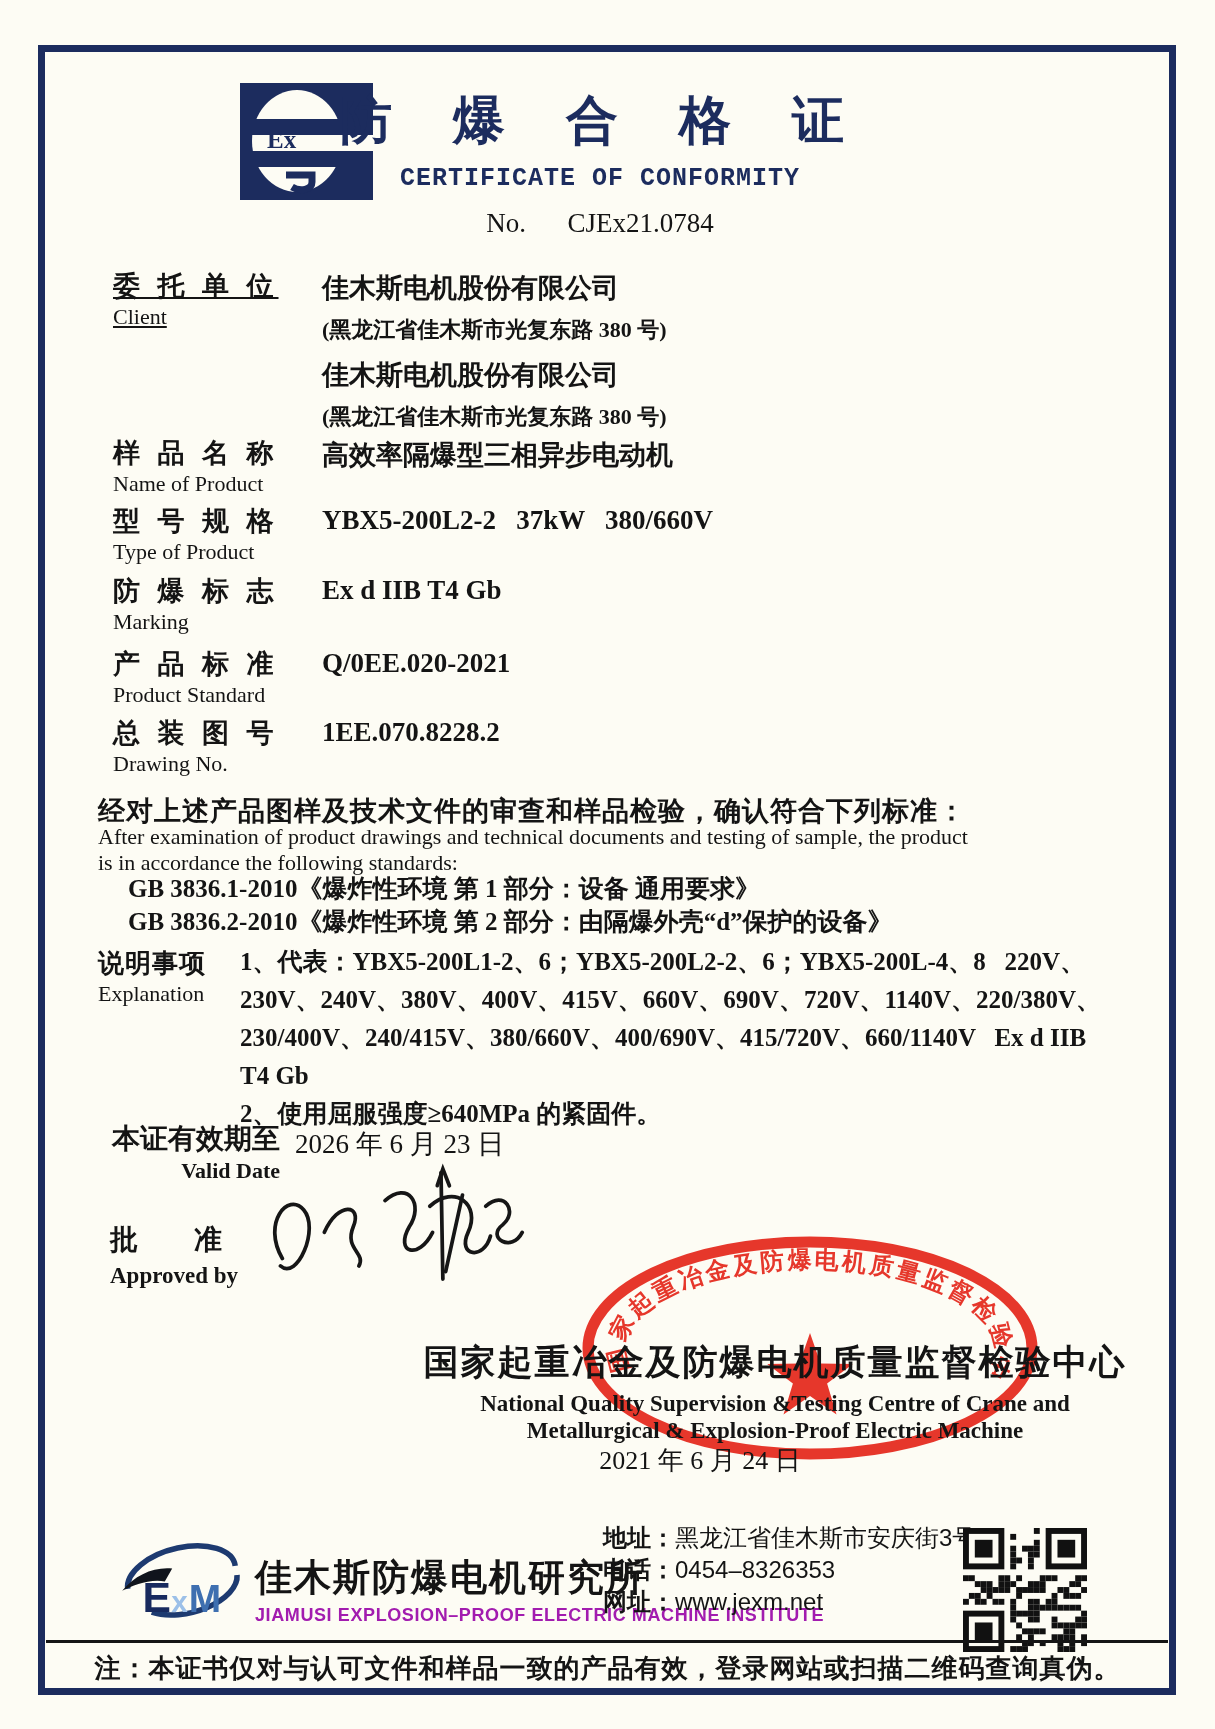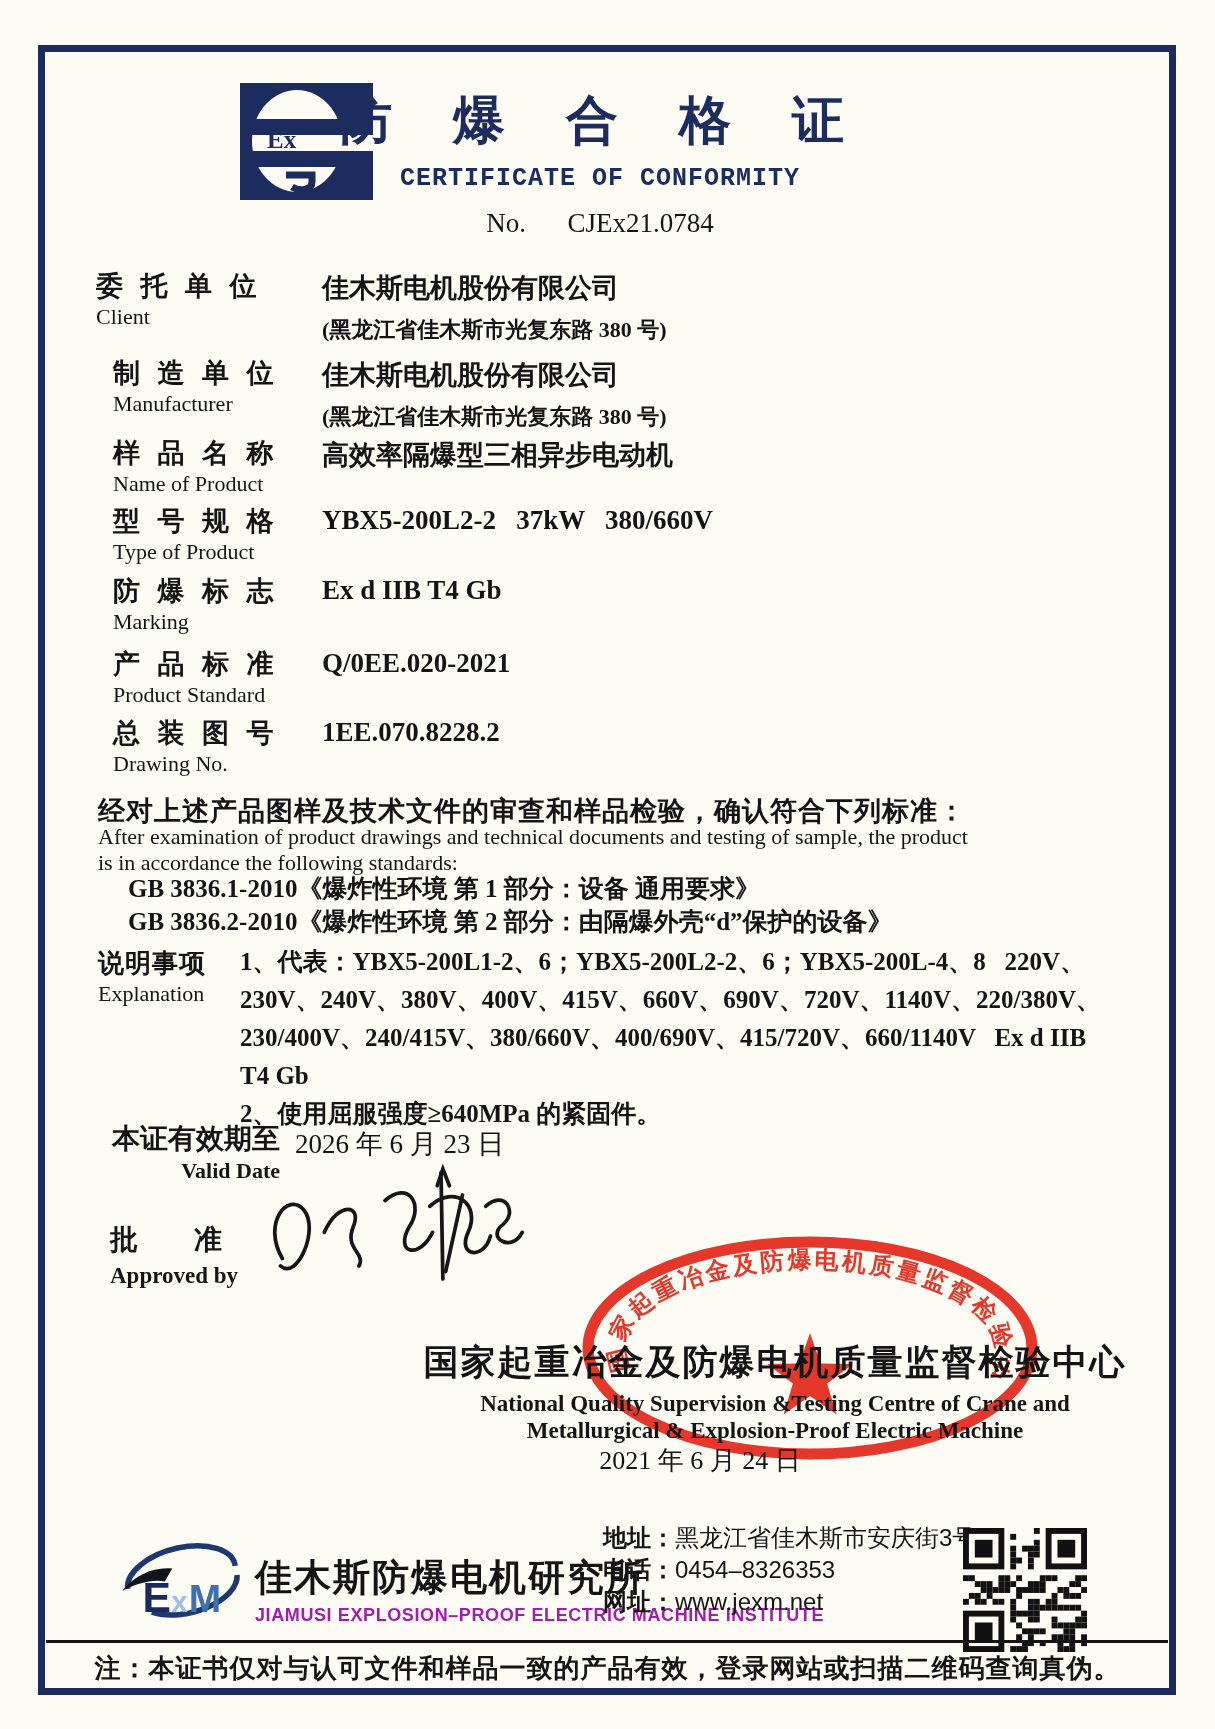--- a/index.html
+++ b/index.html
@@ -63,33 +63,29 @@
     <div class="serif cnb navy title-cn">防 爆 合 格 证</div>
     <div class="serif cnb navy title-en" style="margin-top:8px;">CERTIFICATE OF CONFORMITY</div>
   </div>
 
   <div class="abs center serif certno" style="left:340px;top:208px;width:520px;">
     <span>No.</span>
     <span style="display:inline-block;width:28px;"></span>
     <span>CJEx21.0784</span>
   </div>
 
-  <div class="abs" style="left:96px;top:268px;">
+  <div class="abs" style="left:113px;top:268px;text-decoration:underline;">
     <div class="cnb field-label-cn">委 托 单 位</div>
     <div class="serif field-label-en">Client</div>
   </div>
   <div class="abs" style="left:322px;top:270px;">
     <div class="serif field-value">佳木斯电机股份有限公司</div>
     <div class="serif field-note">(黑龙江省佳木斯市光复东路 380 号)</div>
   </div>
 
-  <div class="abs" style="left:113px;top:355px;">
-    <div class="cnb field-label-cn">制 造 单 位</div>
-    <div class="serif field-label-en">Manufacturer</div>
-  </div>
   <div class="abs" style="left:322px;top:357px;">
     <div class="serif field-value">佳木斯电机股份有限公司</div>
     <div class="serif field-note">(黑龙江省佳木斯市光复东路 380 号)</div>
   </div>
 
   <div class="abs" style="left:113px;top:435px;">
     <div class="cnb field-label-cn">样 品 名 称</div>
     <div class="serif field-label-en">Name of Product</div>
   </div>
   <div class="abs" style="left:322px;top:437px;">

